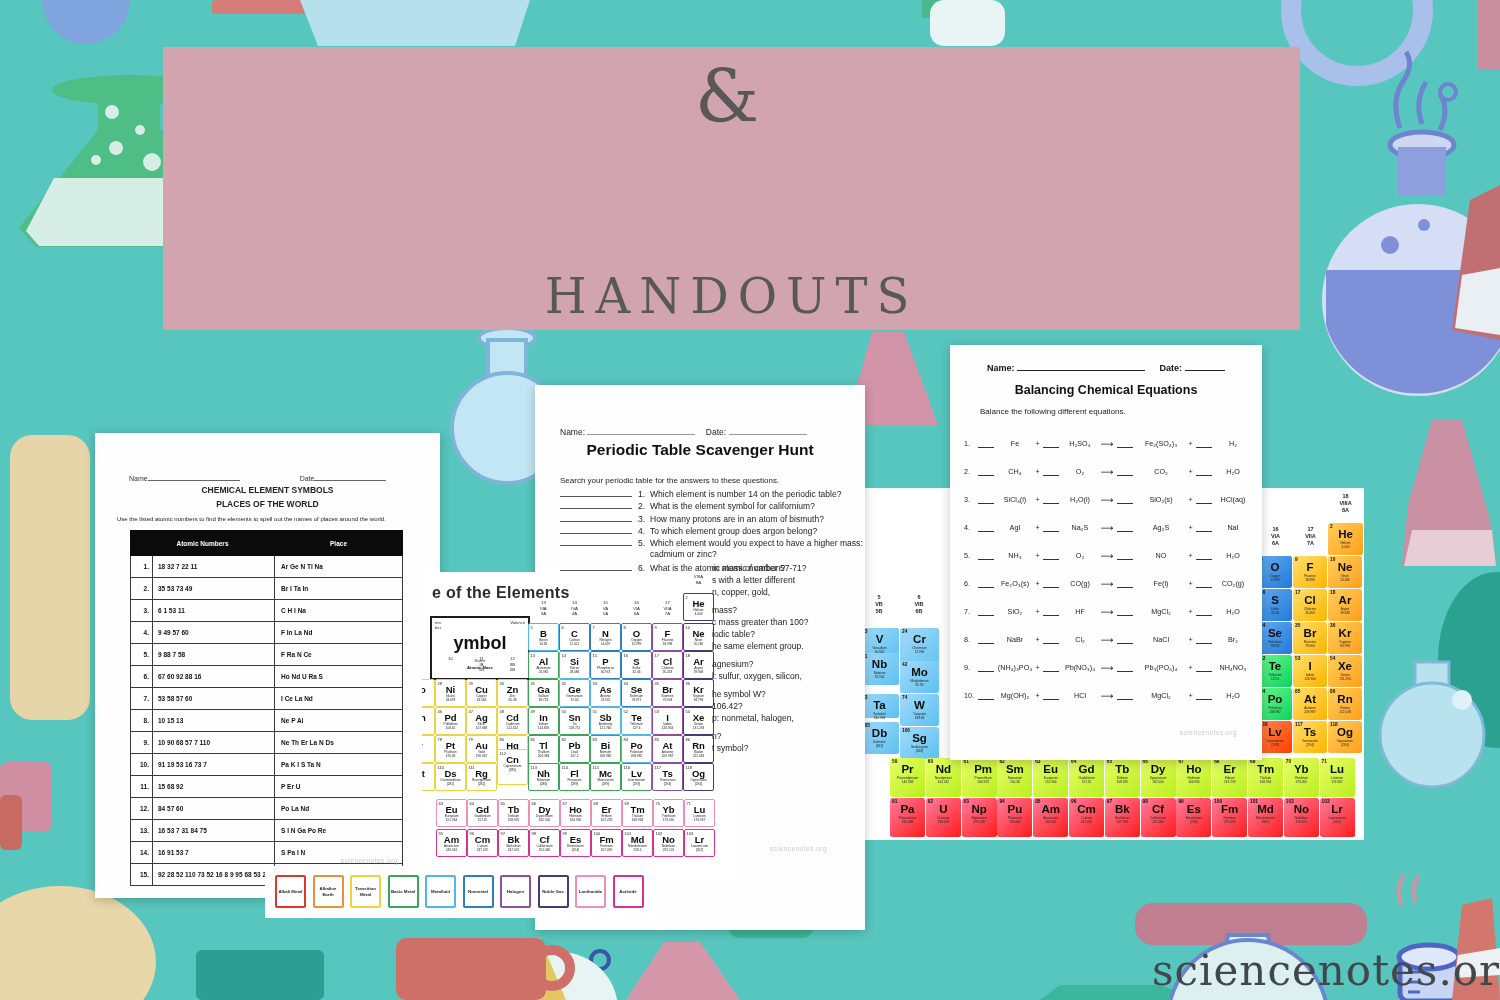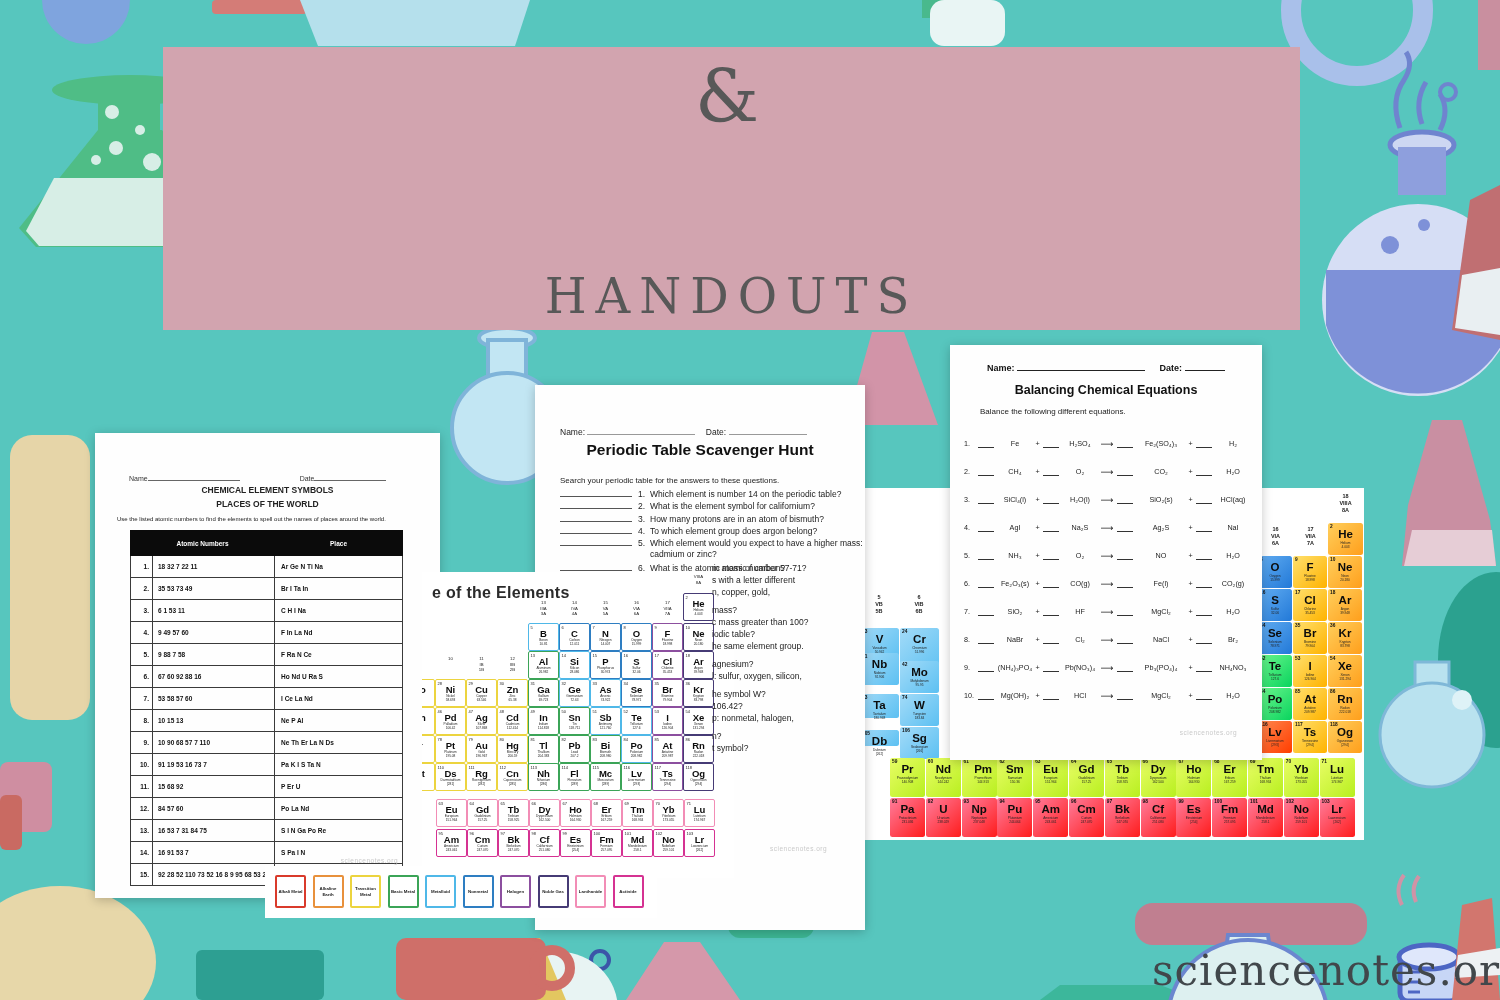--- a/index.html
+++ b/index.html
@@ -468,21 +468,21 @@
         <span class="s">Ta</span>
         <span class="nm">Tantalum</span>
         <span class="ms">180.948</span>
       </div>
       <div class="fcell" style="left: 60px; top: 206px; width: 39px; height: 32px; background: linear-gradient(135deg, rgb(163, 219, 248), rgb(92, 192, 242));">
         <span class="n">74</span>
         <span class="s">W</span>
         <span class="nm">Tungsten</span>
         <span class="ms">183.84</span>
       </div>
-      <div class="fcell" style="left: 20px; top: 242px; width: 39px; height: 16px; background: linear-gradient(135deg, rgb(163, 219, 248), rgb(92, 192, 242));">
+      <div class="fcell" style="left: 20px; top: 234px; width: 39px; height: 32px; background: linear-gradient(135deg, rgb(163, 219, 248), rgb(92, 192, 242));">
         <span class="n">105</span>
         <span class="s">Db</span>
         <span class="nm">Dubnium</span>
         <span class="ms">[262]</span>
       </div>
       <div class="fcell" style="left: 60px; top: 239px; width: 39px; height: 32px; background: linear-gradient(135deg, rgb(163, 219, 248), rgb(92, 192, 242));">
         <span class="n">106</span>
         <span class="s">Sg</span>
         <span class="nm">Seaborgium</span>
         <span class="ms">[266]</span>
@@ -811,20 +811,27 @@
     <span class="eq-p">+</span>
     <span class="eq-b"></span>
           <span class="eq-f">H₂O</span>
         </div>
       </div>
     <div class="wmark" style="right:25px;top:384px">sciencenotes.org</div>
   </div>
 
   <div class="bp">
     <div class="bp-title">e of the Elements</div>
+    <div class="keybox">
+      <span class="tl"><span>mic</span><br><span>ber</span></span>
+      <span class="tr">Valence</span>
+      <span class="ctr">ymbol</span>
+      <span class="b1">Name</span>
+      <span class="b2">Atomic Mass</span>
+    </div>
     <div>
         <div class="hdr3" style="left: 261px; top: 2px; width: 31px;">VIIIA<br>8A</div>
         <div class="hdr3" style="left: 106px; top: 28px; width: 31px;">13<br>IIIA<br>3A</div>
         <div class="hdr3" style="left: 137px; top: 28px; width: 31px;">14<br>IVA<br>4A</div>
         <div class="hdr3" style="left: 168px; top: 28px; width: 31px;">15<br>VA<br>5A</div>
         <div class="hdr3" style="left: 199px; top: 28px; width: 31px;">16<br>VIA<br>6A</div>
         <div class="hdr3" style="left: 230px; top: 28px; width: 31px;">17<br>VIIA<br>7A</div>
         <div class="hdr3" style="left: 13px; top: 84px; width: 31px;">10</div>
         <div class="hdr3" style="left: 44px; top: 84px; width: 31px;">11<br>IB<br>1B</div>
         <div class="hdr3" style="left: 75px; top: 84px; width: 31px;">12<br>IIB<br>2B</div>
@@ -1097,21 +1104,21 @@
           <span class="s">Ds</span>
           <span class="nm">Darmstadtium</span>
           <span class="ms">[281]</span>
         </div>
         <div class="bcell" style="left: 44px; top: 191px; width: 31px; height: 28px; border-color: rgb(236, 212, 63);">
           <span class="n">111</span>
           <span class="s">Rg</span>
           <span class="nm">Roentgenium</span>
           <span class="ms">[282]</span>
         </div>
-        <div class="bcell" style="left: 75px; top: 191px; width: 31px; height: 28px; border-color: rgb(236, 212, 63);">
+        <div class="bcell" style="left: 75px; top: 177px; width: 31px; height: 36px; border-color: rgb(236, 212, 63);">
           <span class="n">112</span>
           <span class="s">Cn</span>
           <span class="nm">Copernicium</span>
           <span class="ms">[285]</span>
         </div>
         <div class="bcell" style="left: 106px; top: 191px; width: 31px; height: 28px; border-color: rgb(59, 164, 87);">
           <span class="n">113</span>
           <span class="s">Nh</span>
           <span class="nm">Nihonium</span>
           <span class="ms">[286]</span>

